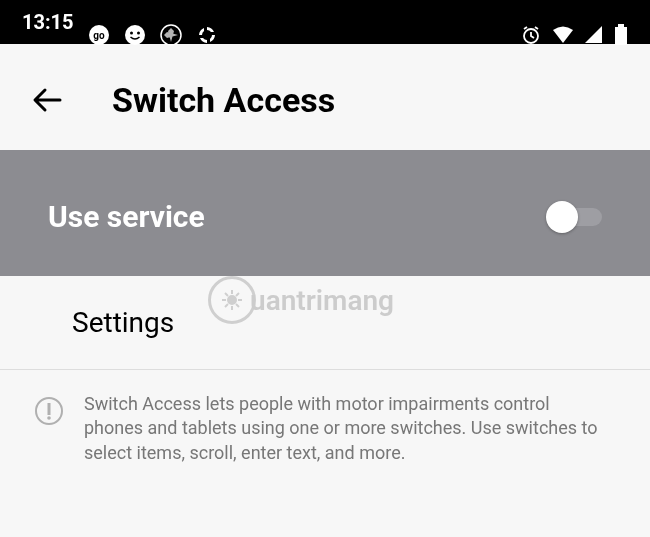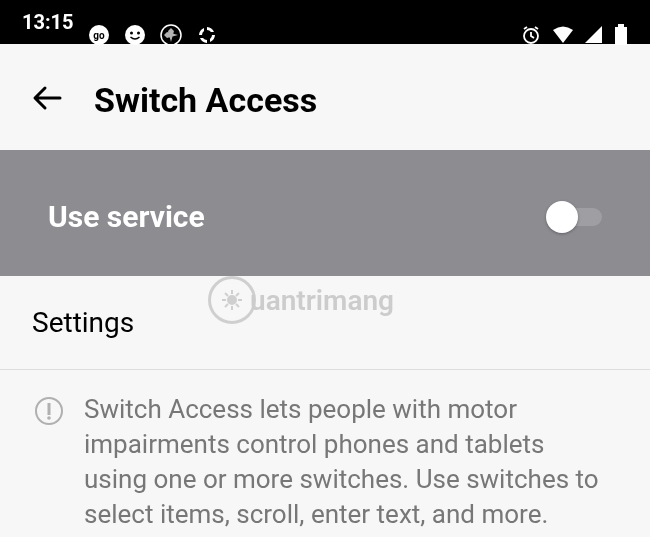--- a/index.html
+++ b/index.html
@@ -39,23 +39,23 @@
       font-weight: 700;
     }
     .status-icon {
       display: inline-flex;
       align-items: center;
       justify-content: flex-start;
       margin-top: 25px;
     }
     .header {
       display: flex;
-      align-items: flex-start;
+      align-items: center;
       padding: 36px 30px 30px 30px;
-      gap: 28px;
+      gap: 46px;
       background: #f7f7f7;
     }
     .back-arrow {
       cursor: pointer;
       display: flex;
       align-items: center;
     }
     .page-title {
       font-size: 34px;
       font-weight: 700;
@@ -92,42 +92,42 @@
       position: absolute;
       left: 0;
       top: 0;
       width: 32px;
       height: 32px;
       background: #fff;
       border-radius: 50%;
       box-shadow: 0 1px 3px rgba(0,0,0,0.3);
     }
     .settings-row {
-      padding: 30px 32px;
+      padding: 30px 72px;
       background: #f7f7f7;
       border-bottom: 1px solid #ddd;
     }
     .settings-label {
       font-size: 28px;
       font-weight: 400;
       color: #000;
     }
     .info-row {
       display: flex;
       align-items: flex-start;
       padding: 22px 48px 22px 34px;
       gap: 20px;
       background: #f7f7f7;
     }
     .info-icon {
       flex-shrink: 0;
       margin-top: 4px;
     }
     .info-text {
-      font-size: 26px;
+      font-size: 18px;
       line-height: 1.35;
       color: #777;
     }
     .watermark {
       position: absolute;
       left: 208px;
       top: 276px;
       display: flex;
       align-items: center;
       opacity: 0.45;

